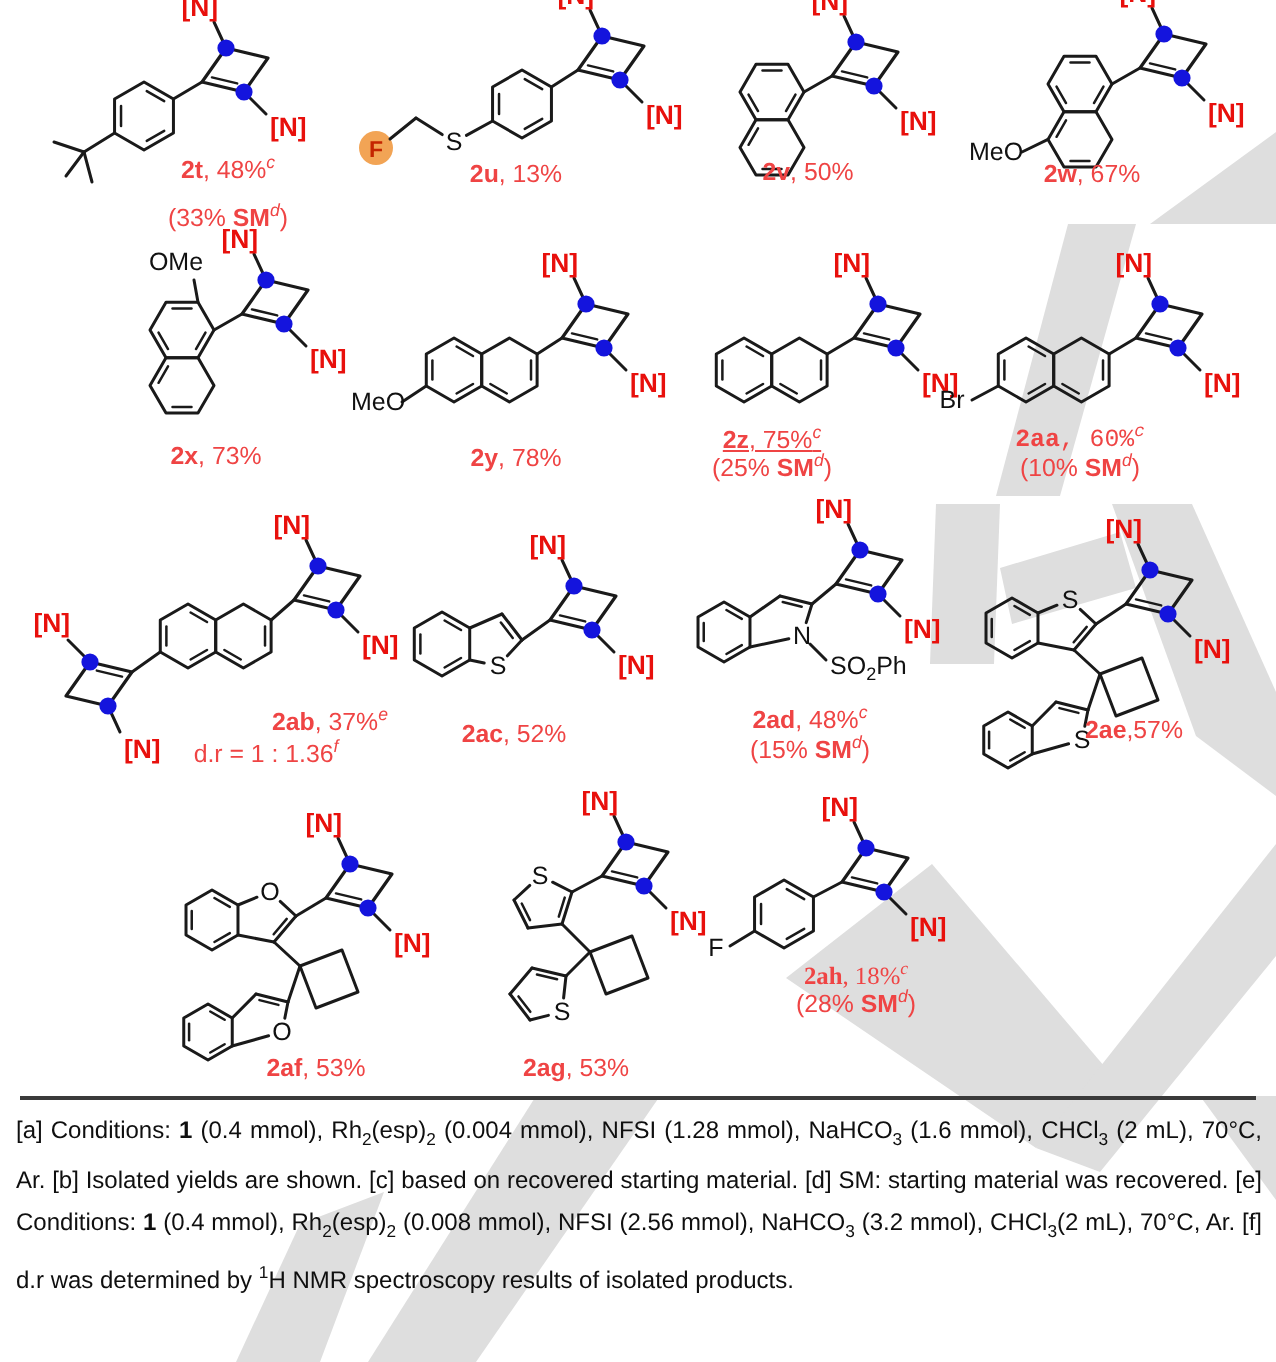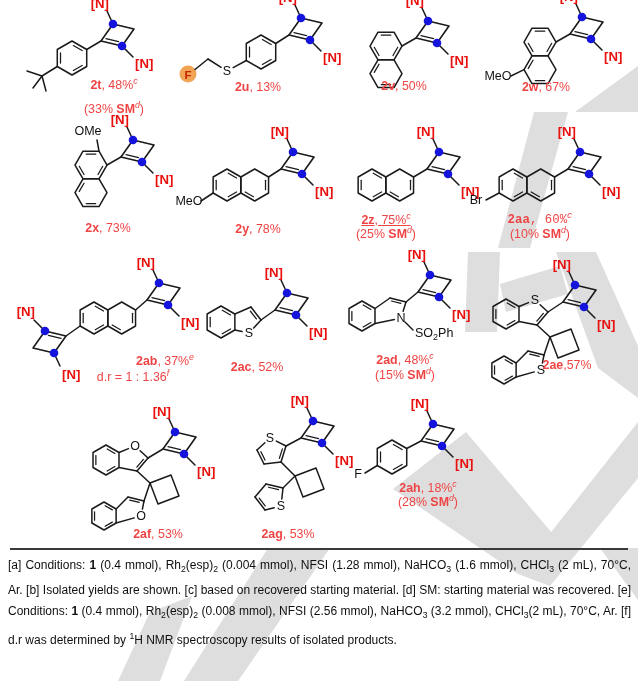--- a/index.html
+++ b/index.html
@@ -423,18 +423,18 @@
       <div class="cmp-label" style="left: 540px; top: 214px; font-family: Liberation Mono, monospace;"><b>2aa</b>, 60%<sup>c</sup></div>
       <div class="cmp-label" style="left: 540px; top: 228px;">(10% <b>SM</b><sup>d</sup>)</div>
       <div class="cmp-label" style="left: 133px; top: 355px; margin-left: 32px;"><b>2ab</b>, 37%<sup>e</sup></div>
       <div class="cmp-label" style="left: 133px; top: 371px;">d.r = 1 : 1.36<sup>f</sup></div>
       <div class="cmp-label" style="left: 257px; top: 361px;"><b>2ac</b>, 52%</div>
       <div class="cmp-label" style="left: 405px; top: 354px;"><b>2ad</b>, 48%<sup>c</sup></div>
       <div class="cmp-label" style="left: 405px; top: 369px;">(15% <b>SM</b><sup>d</sup>)</div>
       <div class="cmp-label" style="left: 567px; top: 359px;"><b>2ae</b>,57%</div>
       <div class="cmp-label" style="left: 158px; top: 528px;"><b>2af</b>, 53%</div>
       <div class="cmp-label" style="left: 288px; top: 528px;"><b>2ag</b>, 53%</div>
-      <div class="cmp-label" style="left: 428px; top: 482px;"><b>2ah</b>, 18%<sup>c</sup></div>
+      <div class="cmp-label" style="left: 428px; top: 482px; font-family: Liberation Serif, serif;"><b>2ah</b>, 18%<sup>c</sup></div>
       <div class="cmp-label" style="left: 428px; top: 496px;">(28% <b>SM</b><sup>d</sup>)</div>
     </div>
   <div id="rule"></div>
   <div id="footnote"><span>[a]  Conditions:  </span><span><b>1</b></span><span>  (0.4  mmol),  Rh</span><span><sub>2</sub></span><span>(esp)</span><span><sub>2</sub></span><span>  (0.004  mmol),  NFSI  (1.28  mmol), NaHCO</span><span><sub>3</sub></span><span> (1.6 mmol), CHCl</span><span><sub>3</sub></span><span> (2 mL), 70°C, Ar. [b] Isolated yields are shown. [c] based on recovered starting material. [d] SM: starting material was recovered. [e]  Conditions:  </span><span><b>1</b></span><span>  (0.4  mmol),  Rh</span><span><sub>2</sub></span><span>(esp)</span><span><sub>2</sub></span><span>  (0.008  mmol),  NFSI  (2.56  mmol), NaHCO</span><span><sub>3</sub></span><span> (3.2 mmol), CHCl</span><span><sub>3</sub></span><span>(2 mL), 70°C, Ar. [f] d.r was determined by </span><span><sup>1</sup></span><span>H NMR spectroscopy results of isolated products.</span></div>
 </div>
 
 </body></html>

